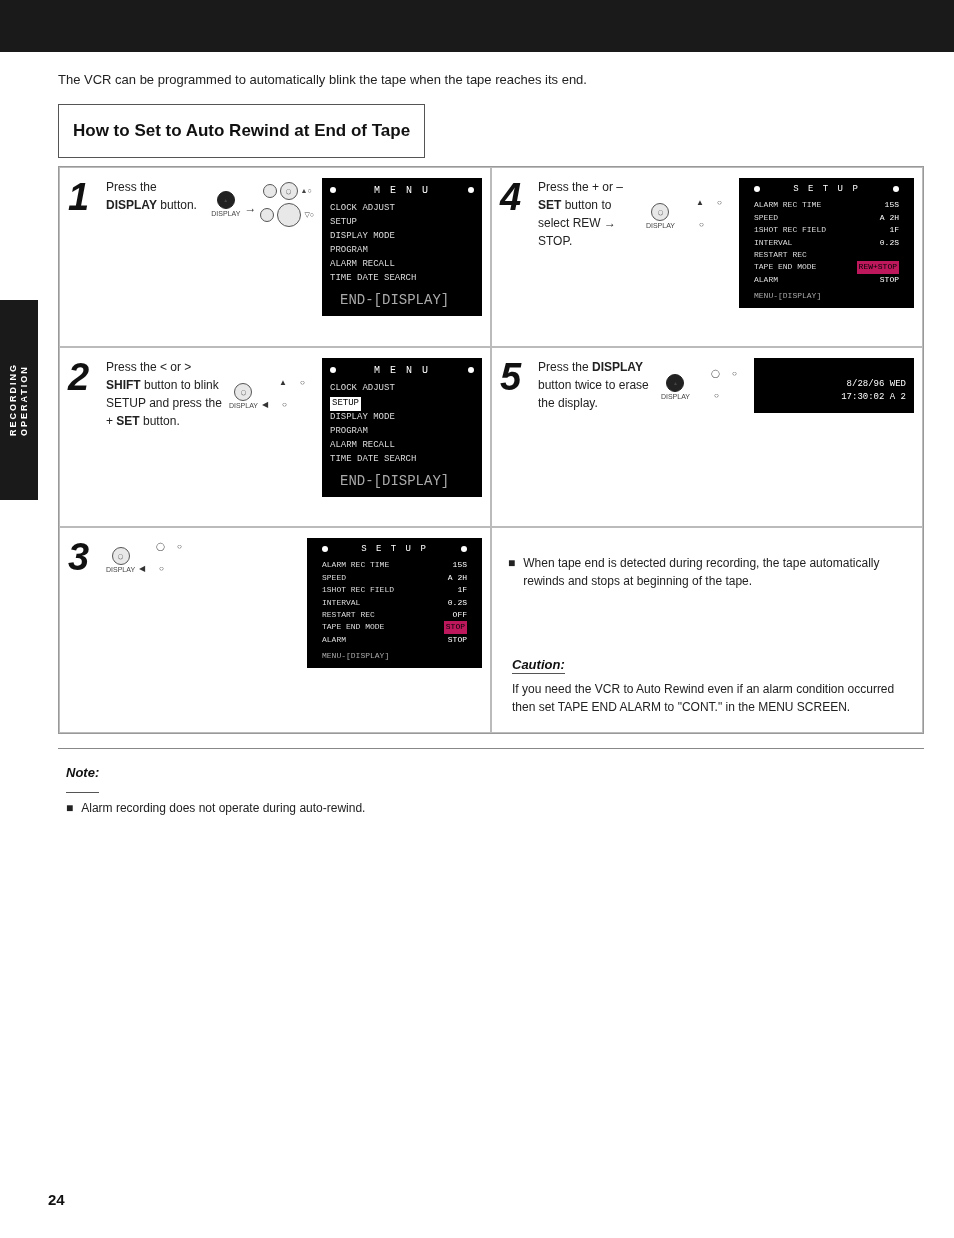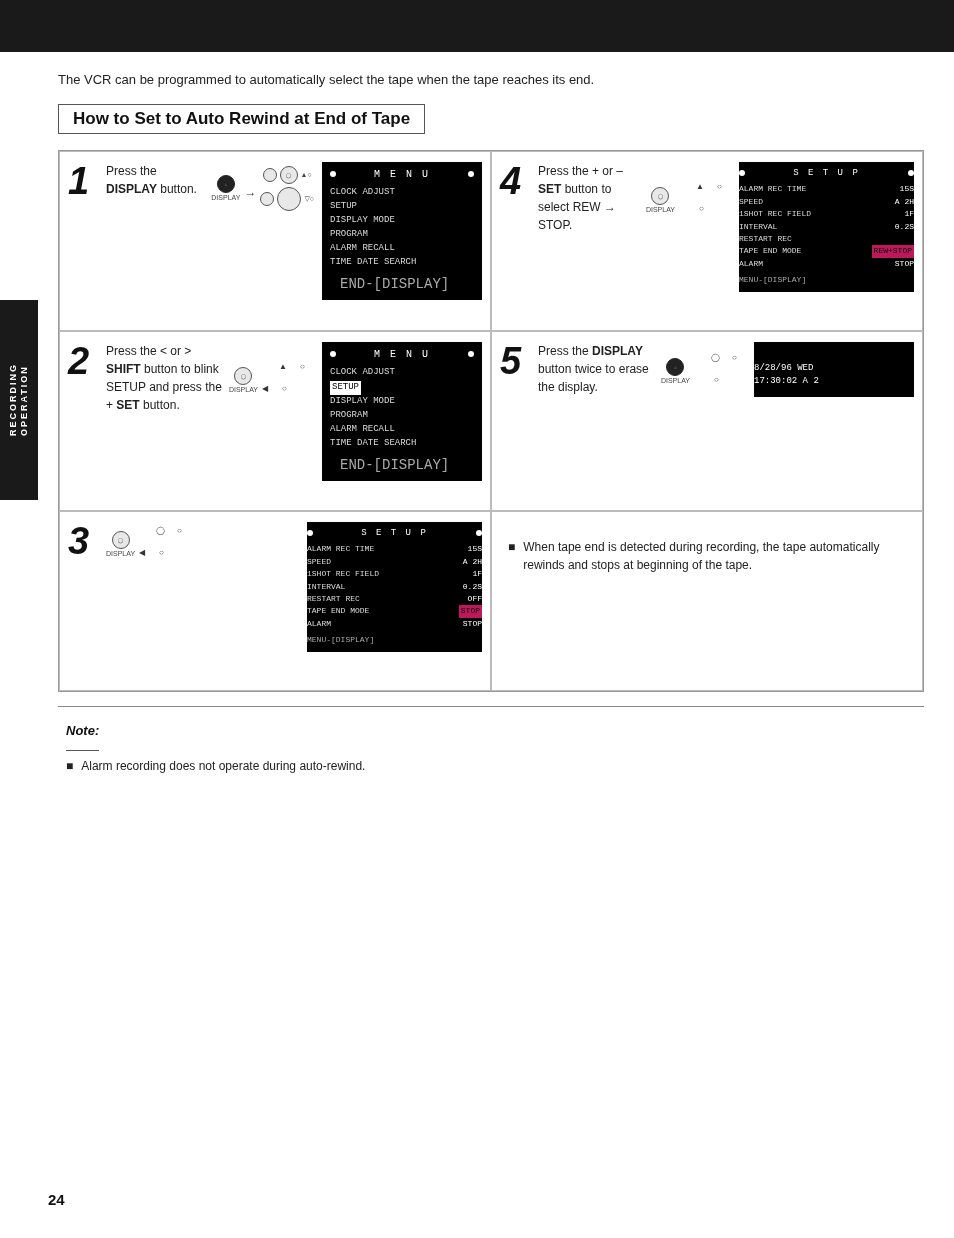--- a/index.html
+++ b/index.html
@@ -53,22 +53,22 @@
       font-size: 13px;
       color: #222;
       margin-bottom: 14px;
       line-height: 1.5;
     }
 
     
     .section-title-box {
       border: 1.5px solid #555;
       display: inline-block;
-      padding: 4px 14px;
-      margin-bottom: 16px;
+      padding: 16px 14px;
+      margin-bottom: 8px;
     }
     .section-title-box h2 {
       font-size: 17px;
       font-weight: bold;
       color: #111;
     }
 
     
     .steps-grid {
       display: grid;
@@ -200,21 +200,21 @@
       font-size: 14px;
       padding-left: 10px;
     }
 
     
     .setup-screen {
       background: #000;
       color: #fff;
       font-family: 'Courier New', monospace;
       font-size: 8.5px;
-      padding: 5px 0;
+      padding: 5px 15px;
       min-width: 175px;
       line-height: 1.55;
       flex-shrink: 0;
     }
     .setup-screen .screen-header {
       display: flex;
       align-items: center;
       justify-content: space-between;
       margin-bottom: 3px;
     }
@@ -249,25 +249,25 @@
       color: #aaa;
       font-size: 8px;
     }
 
     
     .time-display {
       background: #000;
       color: #fff;
       font-family: 'Courier New', monospace;
       font-size: 9px;
-      padding: 20px 8px 8px 0;
+      padding: 20px 8px 8px 12px;
       min-width: 160px;
       line-height: 1.5;
       flex-shrink: 0;
-      text-align: left;
+      text-align: right;
     }
 
     
     .bullet-section {
       margin-top: 10px;
       padding: 6px 8px;
       font-size: 12px;
       color: #222;
       line-height: 1.5;
     }
@@ -340,21 +340,21 @@
 </head>
 <body>
 
 <div class="top-banner"></div>
 
 <div class="side-label">
   <div class="side-label-text">RECORDING<br>OPERATION</div>
 </div>
 
 <div class="main-content">
-  <p class="intro-text">The VCR can be programmed to automatically select the tape when the tape reaches its end.</p>
+  <p class="intro-text">The VCR can be programmed to automatically blink the tape when the tape reaches its end.</p>
 
   <div class="section-title-box">
     <h2>How to Set to Auto Rewind at End of Tape</h2>
   </div>
 
   <div class="steps-grid">
 
     <div class="step-cell">
       <div class="step-number">1</div>
       <div class="step-content">
@@ -595,20 +595,24 @@
     </div>
 
     <div class="step-cell" style="flex-direction:column;gap:8px;">
       <div class="bullet-section">
         <p>
           <span>■</span>
           <span>When tape end is detected during recording, the tape automatically rewinds and stops at beginning of the tape.</span>
         </p>
       </div>
       <hr class="divider">
+      <div class="caution-box">
+        <div class="caution-title">Caution:</div>
+        <p class="caution-text">If you need the VCR to Auto Rewind even if an alarm condition occurred then set TAPE END ALARM to "CONT." in the MENU SCREEN.</p>
+      </div>
     </div>
 
   </div>
 
   <hr class="divider">
 
   <div class="note-section">
     <div class="note-title">Note:</div>
     <p class="note-text">
       <span>■</span>

